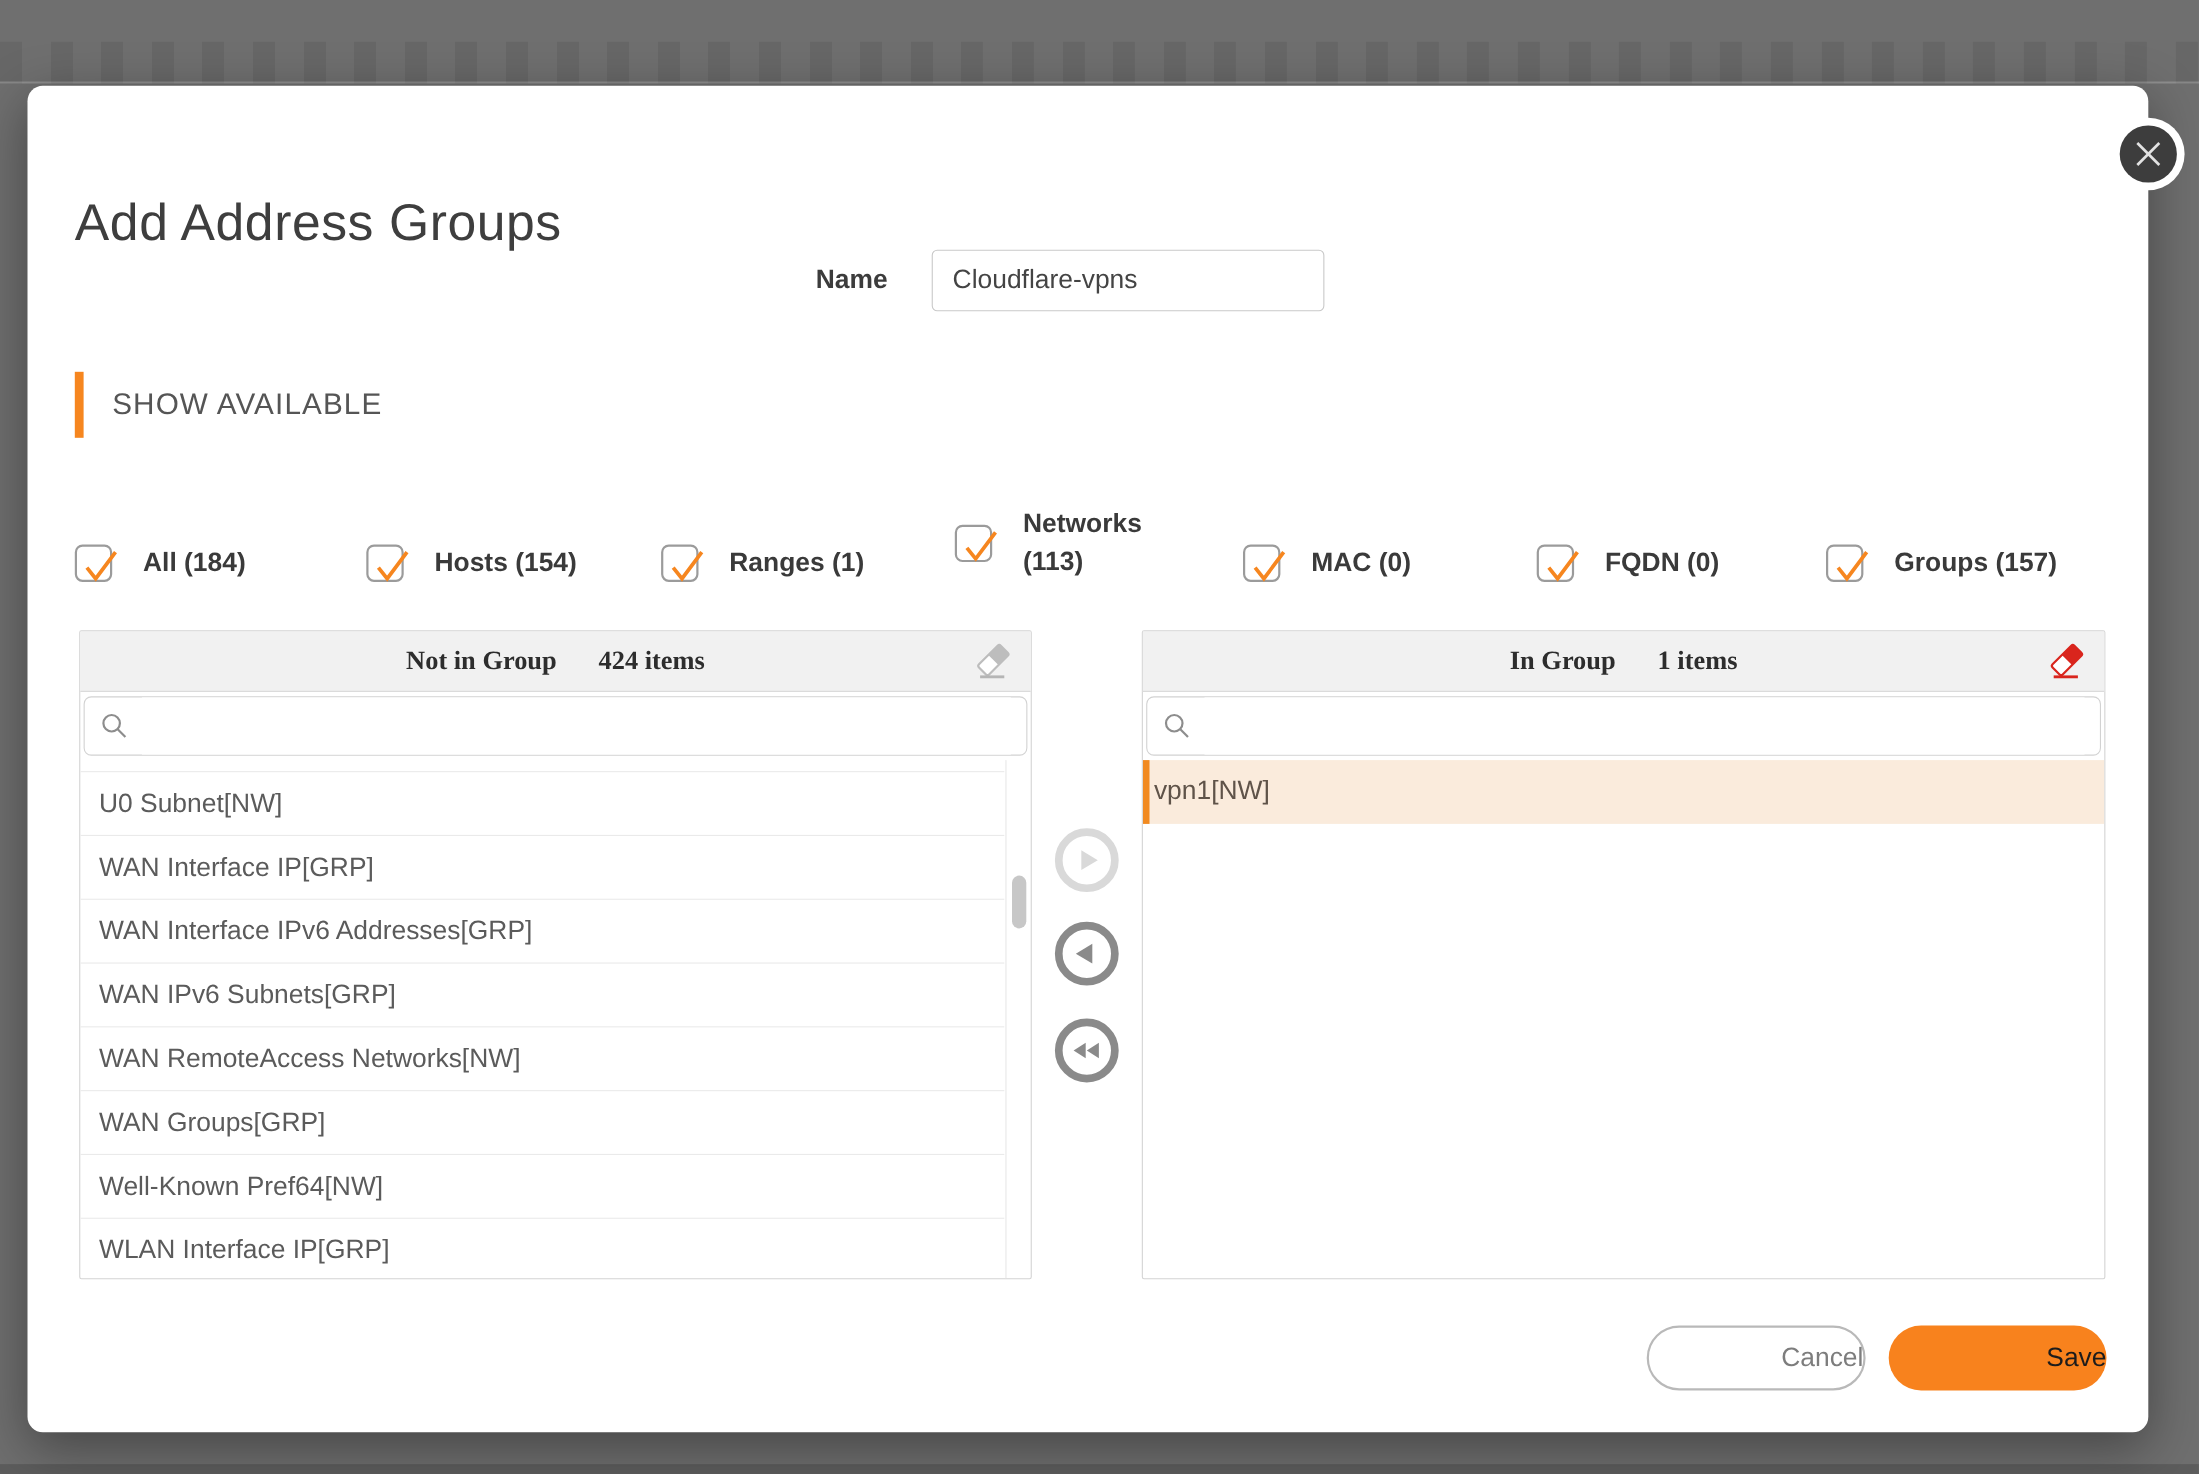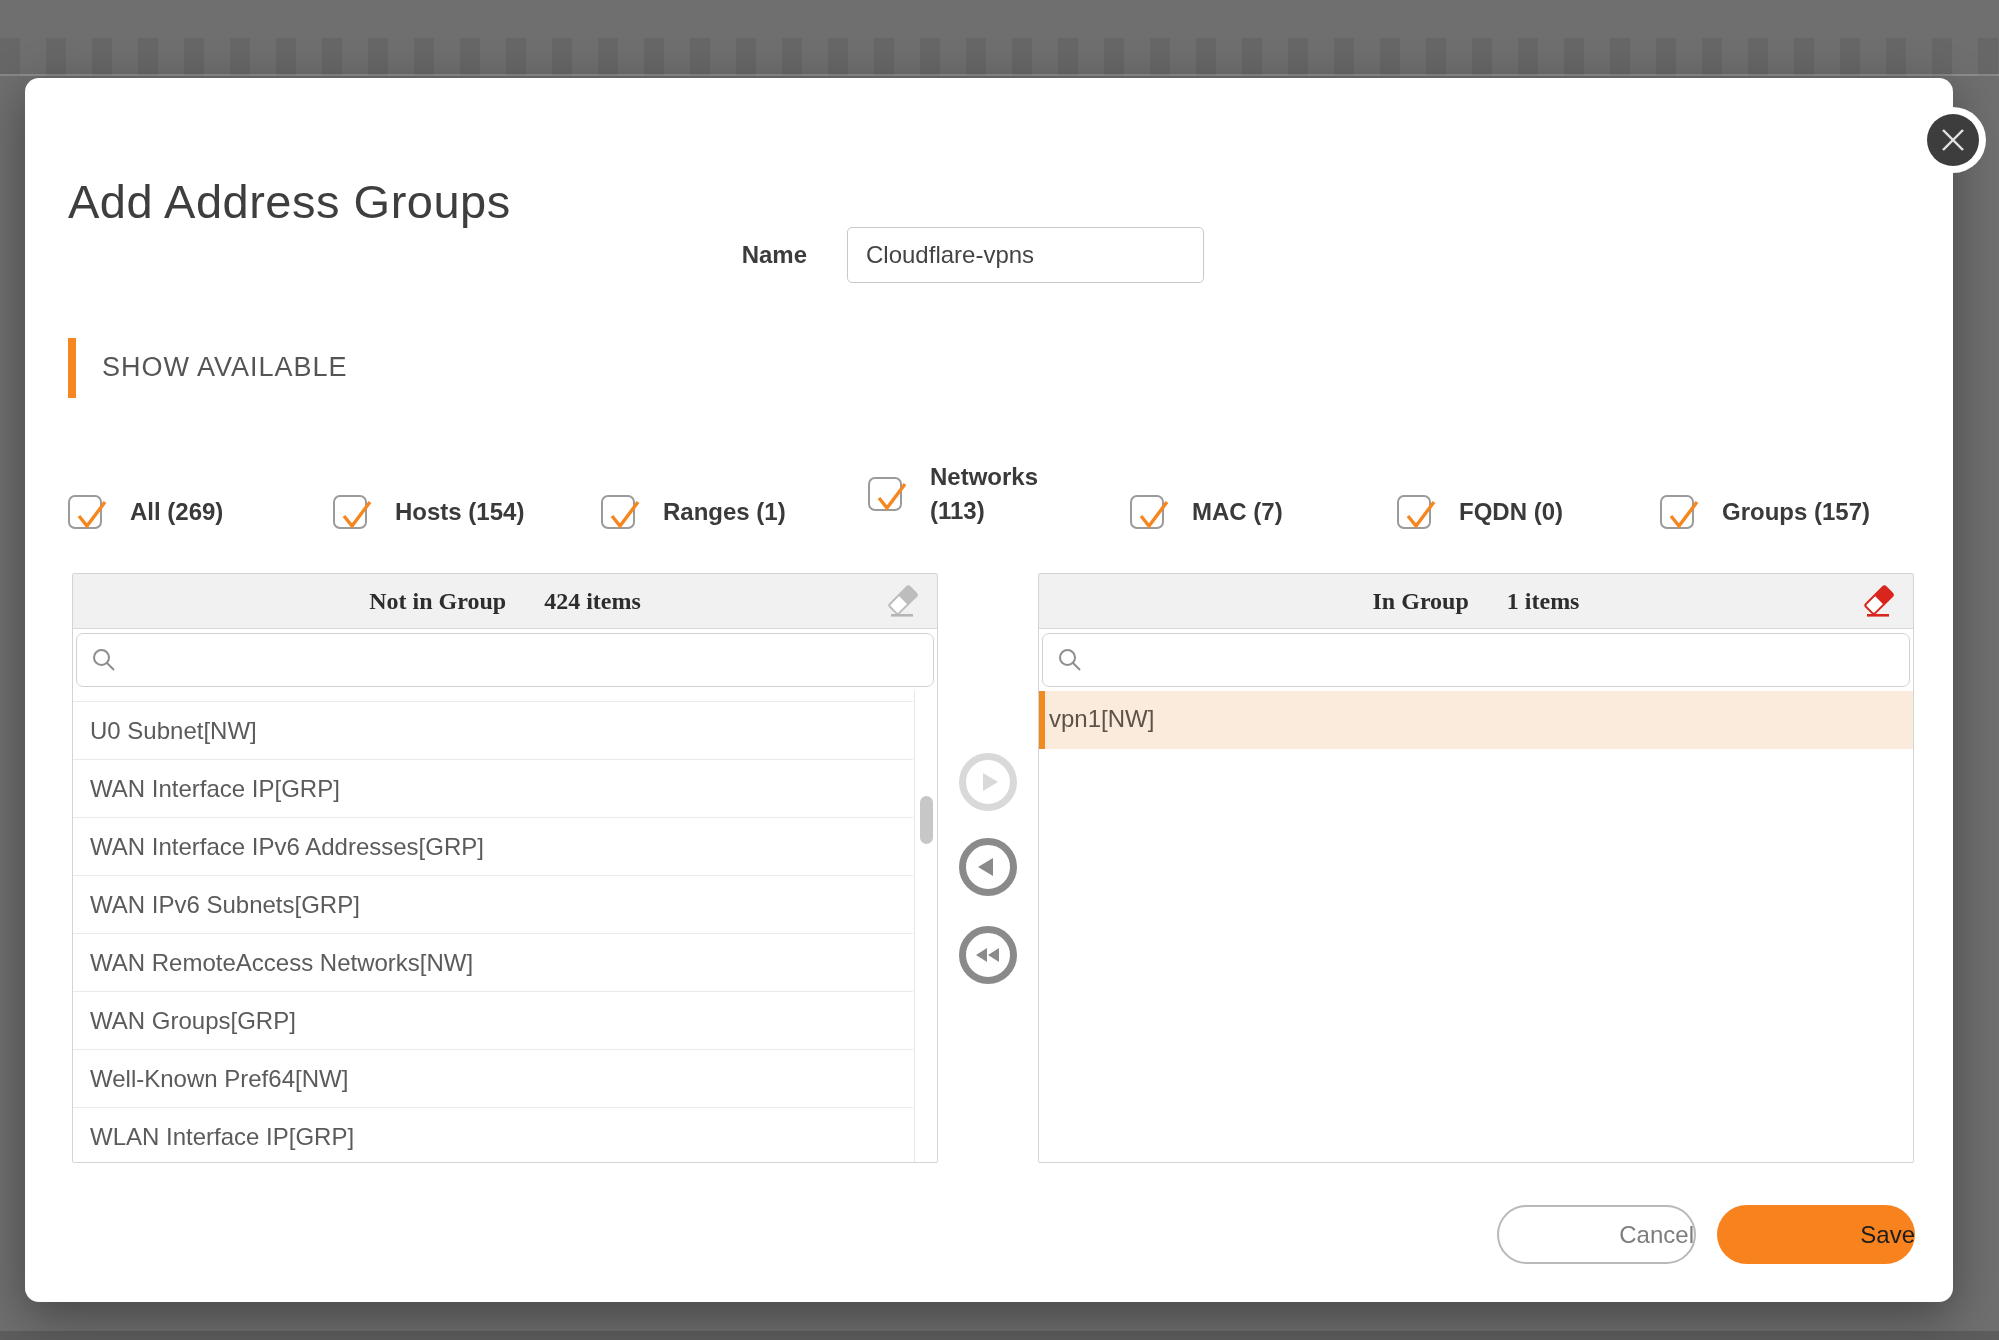--- a/index.html
+++ b/index.html
@@ -191,21 +191,21 @@
 
   <div class="section-bar"></div>
   <div class="section-heading">SHOW AVAILABLE</div>
 
   <div class="filter" style="left:43px">
     <span class="checkbox">
         <svg width="40" height="40" viewBox="0 0 40 40">
           <polyline points="8,21 16,31 34,7" fill="none" stroke="#f6861f" stroke-width="3.4"></polyline>
         </svg>
       </span>
-    <span class="filter-label">All (269)</span>
+    <span class="filter-label">All (184)</span>
   </div>
   <div class="filter" style="left:308px">
     <span class="checkbox">
         <svg width="40" height="40" viewBox="0 0 40 40">
           <polyline points="8,21 16,31 34,7" fill="none" stroke="#f6861f" stroke-width="3.4"></polyline>
         </svg>
       </span>
     <span class="filter-label">Hosts (154)</span>
   </div>
   <div class="filter" style="left:576px">
@@ -223,21 +223,21 @@
         </svg>
       </span>
     <span class="filter-label">Networks (113)</span>
   </div>
   <div class="filter" style="left:1105px">
     <span class="checkbox">
         <svg width="40" height="40" viewBox="0 0 40 40">
           <polyline points="8,21 16,31 34,7" fill="none" stroke="#f6861f" stroke-width="3.4"></polyline>
         </svg>
       </span>
-    <span class="filter-label">MAC (7)</span>
+    <span class="filter-label">MAC (0)</span>
   </div>
   <div class="filter" style="left:1372px">
     <span class="checkbox">
         <svg width="40" height="40" viewBox="0 0 40 40">
           <polyline points="8,21 16,31 34,7" fill="none" stroke="#f6861f" stroke-width="3.4"></polyline>
         </svg>
       </span>
     <span class="filter-label">FQDN (0)</span>
   </div>
   <div class="filter" style="left:1635px">

